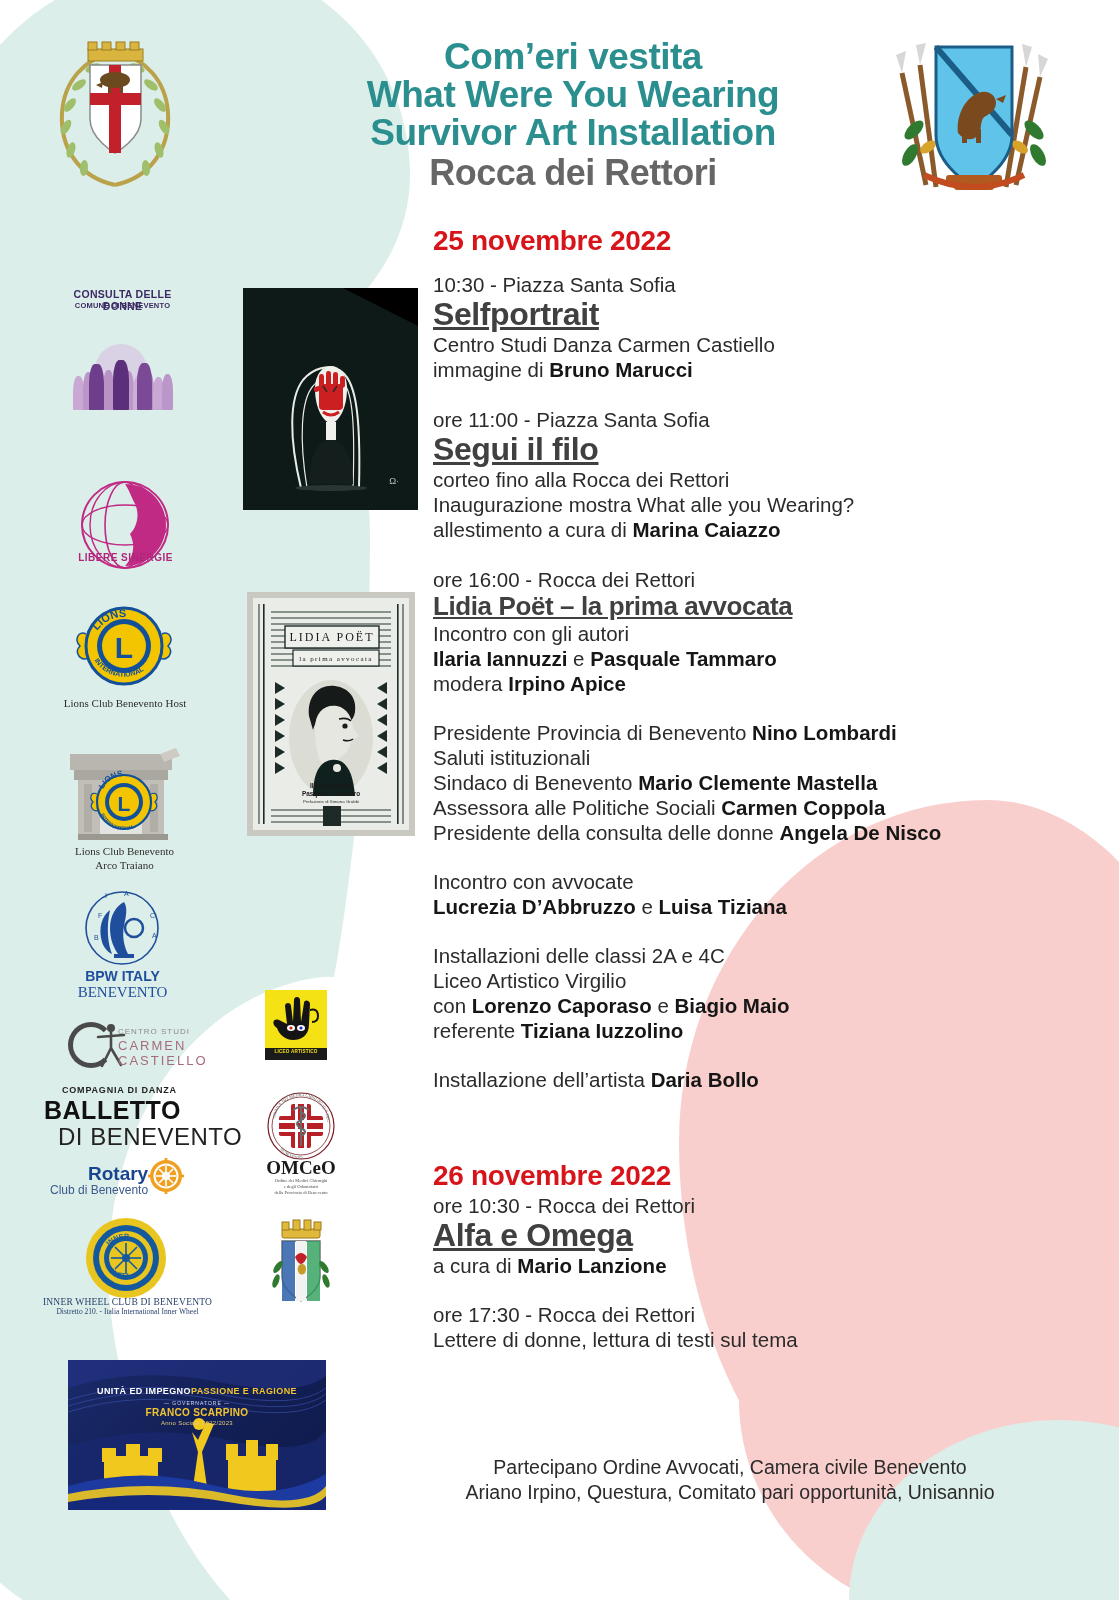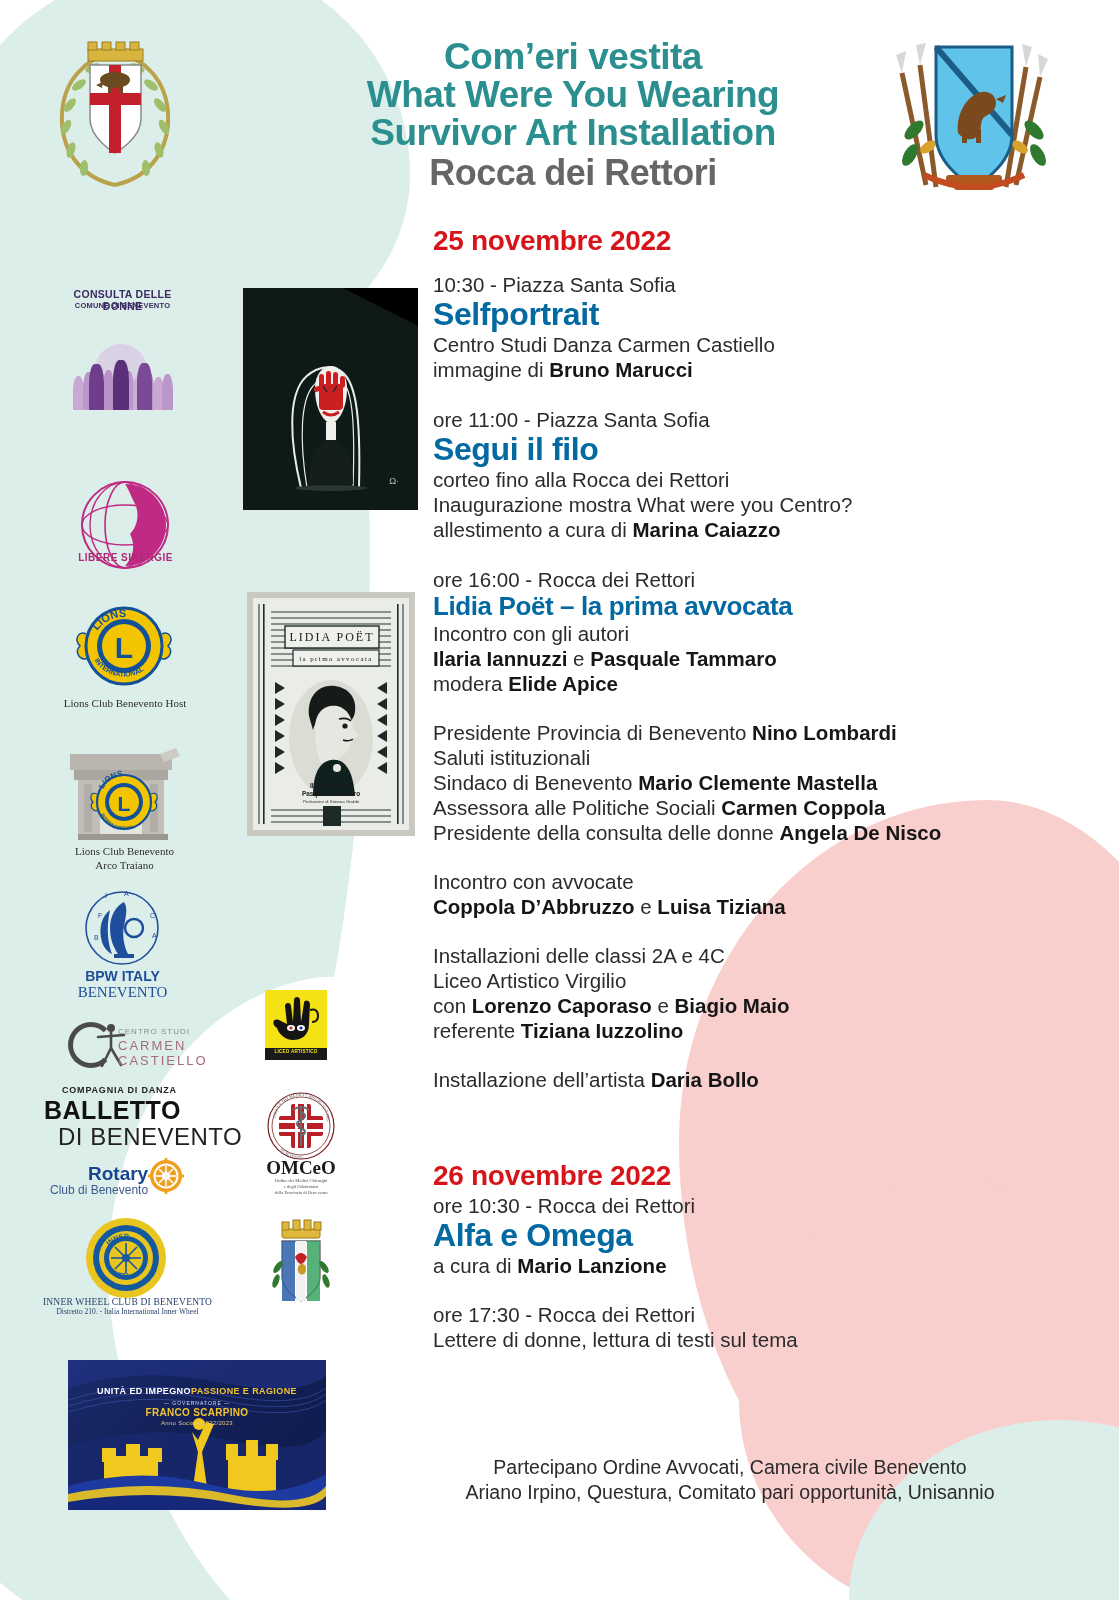--- a/index.html
+++ b/index.html
@@ -182,21 +182,21 @@
                font-size: 4.6px; font-weight: bold; text-align: center; line-height: 6px; padding-top: 1px; letter-spacing: .2px;}
   .omceo { position: absolute; left: 255px; top: 1088px; width: 92px; height: 110px; }
   .city-crest { position: absolute; left: 262px; top: 1215px; width: 78px; height: 98px; }
 
   
   .prog { position: absolute; left: 433px; top: 225px; width: 640px; color: #1f1f1f; }
   .date-red {
     color: #d8141b; font-weight: bold; font-size: 28px; letter-spacing: -0.3px;
   }
   .when { font-size: 20.5px; color: #2b2b2b; margin-top: 2px; }
-  .event-title { font-weight: bold; font-size: 32px; color: #0369a1; letter-spacing: -0.4px; line-height: 1.1; }
+  .event-title { font-weight: bold; font-size: 32px; color: #404040; letter-spacing: -0.4px; line-height: 1.1; text-decoration: underline; }
   .event-title.big { font-size: 26px; }
   .body-line { font-size: 20.5px; color: #2b2b2b; line-height: 1.22; }
   .body-line b { font-weight: bold; color: #161616; }
   .gap-s { height: 14px; }
   .gap-m { height: 24px; }
   .gap-l { height: 34px; }
 
   .footer-note {
     position: absolute; left: 380px; top: 1455px; width: 700px;
     text-align: center; font-size: 19.5px; color: #2b2b2b; line-height: 1.3;
@@ -695,49 +695,49 @@
       <div class="body-line">Centro Studi Danza Carmen Castiello</div>
       <div class="body-line"><span>immagine di </span><b>Bruno Marucci</b></div>
     </div>
 
     <div class="gap-m"></div>
 
     <div>
       <div class="when">ore 11:00 - Piazza Santa Sofia</div>
       <div class="event-title">Segui il filo</div>
       <div class="body-line">corteo fino alla Rocca dei Rettori</div>
-      <div class="body-line">Inaugurazione mostra What were you Centro?</div>
+      <div class="body-line">Inaugurazione mostra What alle you Wearing?</div>
       <div class="body-line"><span>allestimento a cura di </span><b>Marina Caiazzo</b></div>
     </div>
 
     <div class="gap-m"></div>
 
     <div>
       <div class="when">ore 16:00 - Rocca dei Rettori</div>
       <div class="event-title big">Lidia Poët – la prima avvocata</div>
       <div class="body-line">Incontro con gli autori</div>
       <div class="body-line"><b>Ilaria Iannuzzi</b><span> e </span><b>Pasquale Tammaro</b></div>
-      <div class="body-line"><span>modera </span><b>Elide Apice</b></div>
+      <div class="body-line"><span>modera </span><b>Irpino Apice</b></div>
     </div>
 
     <div class="gap-m"></div>
 
     <div>
       <div class="body-line"><span>Presidente Provincia di Benevento </span><b>Nino Lombardi</b></div>
       <div class="body-line">Saluti istituzionali</div>
       <div class="body-line"><span>Sindaco di Benevento </span><b>Mario Clemente Mastella</b></div>
       <div class="body-line"><span>Assessora alle Politiche Sociali </span><b>Carmen Coppola</b></div>
       <div class="body-line"><span>Presidente della consulta delle donne </span><b>Angela De Nisco</b></div>
     </div>
 
     <div class="gap-m"></div>
 
     <div>
       <div class="body-line">Incontro con avvocate</div>
-      <div class="body-line"><b>Coppola D’Abbruzzo</b><span> e </span><b>Luisa Tiziana</b></div>
+      <div class="body-line"><b>Lucrezia D’Abbruzzo</b><span> e </span><b>Luisa Tiziana</b></div>
     </div>
 
     <div class="gap-m"></div>
 
     <div>
       <div class="body-line">Installazioni delle classi 2A e 4C</div>
       <div class="body-line">Liceo Artistico Virgilio</div>
       <div class="body-line"><span>con </span><b>Lorenzo Caporaso</b><span> e </span><b>Biagio Maio</b></div>
       <div class="body-line"><span>referente </span><b>Tiziana Iuzzolino</b></div>
     </div>

